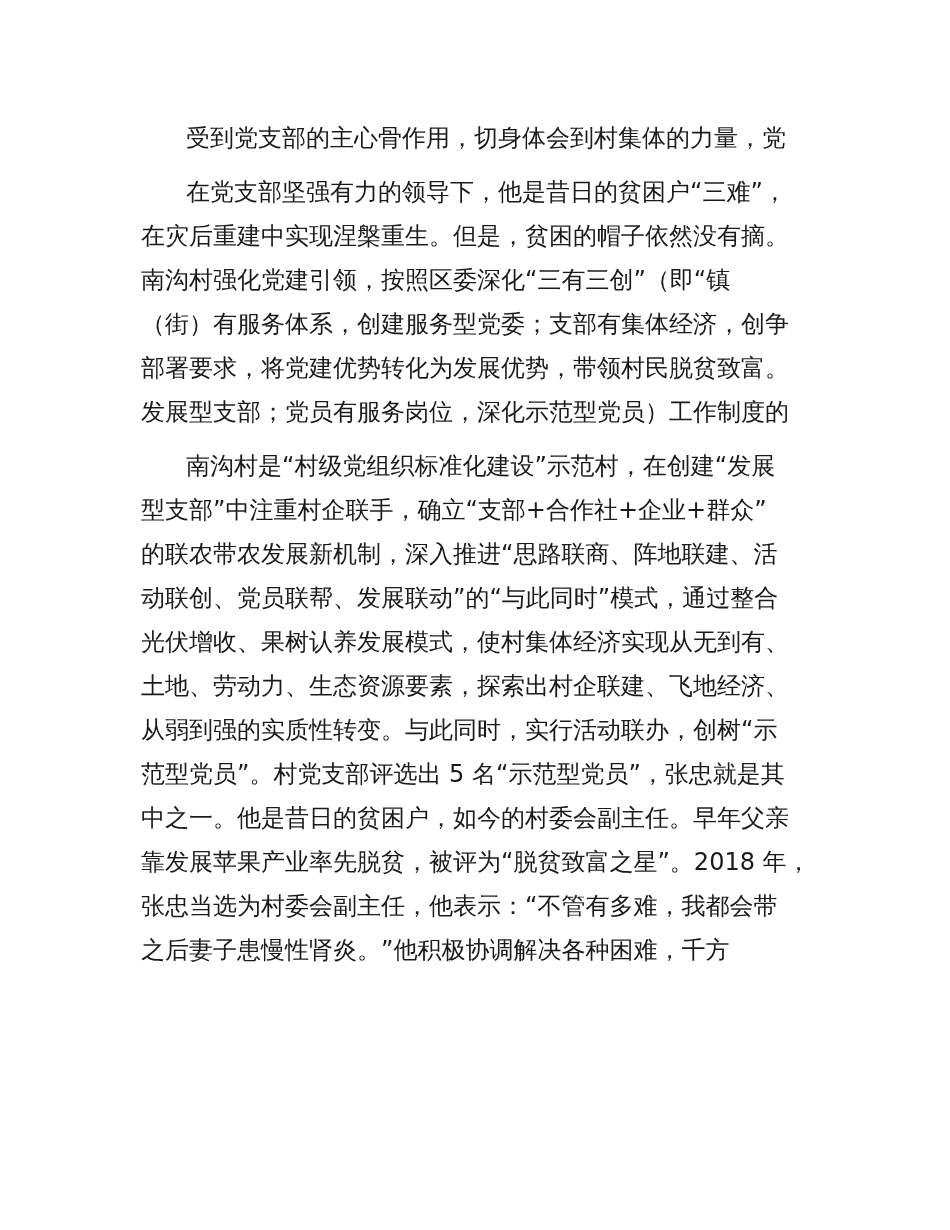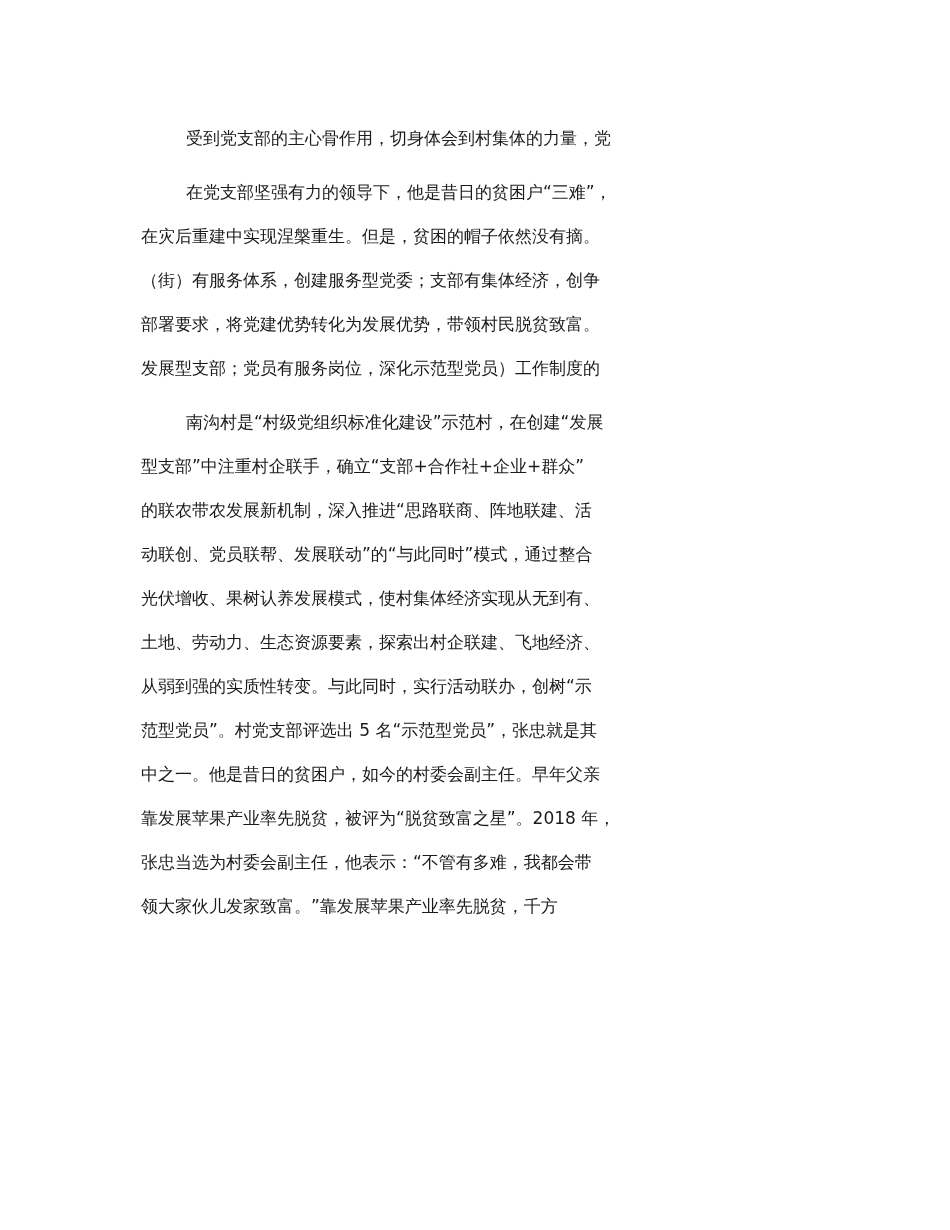--- a/index.html
+++ b/index.html
@@ -1,45 +1,46 @@
 <!DOCTYPE html>
 <html><head>
 <meta charset="utf-8">
 <style>
   html, body { margin: 0; padding: 0; background: #ffffff; }
   body { width: 950px; height: 1230px; position: relative; overflow: hidden; }
   .page {
     position: absolute; left: 141px; top: 116px; width: 680px;
     font-family: "DejaVu Sans", sans-serif;
-    font-size: 17px; line-height: 44px; color: #1a1a1a;
+    font-size: 24px; line-height: 44px; color: #1a1a1a;
   }
   .line { display: block; white-space: nowrap; }
   .line.first { padding-left: 45px; }
 </style>
 </head>
 <body>
 
 <div class="page">
   <div class="para-block" style="margin-bottom:10px">
     <span class="line first">受到党支部的主心骨作用，切身体会到村集体的力量，党</span>
   </div>
   <div class="para-block" style="margin-bottom:10px">
     <span class="line first">在党支部坚强有力的领导下，他是昔日的贫困户“三难”，</span>
     <span class="line">在灾后重建中实现涅槃重生。但是，贫困的帽子依然没有摘。</span>
+    <span class="line">南沟村强化党建引领，按照区委深化“三有三创”（即“镇</span>
     <span class="line">（街）有服务体系，创建服务型党委；支部有集体经济，创争</span>
     <span class="line">部署要求，将党建优势转化为发展优势，带领村民脱贫致富。</span>
     <span class="line">发展型支部；党员有服务岗位，深化示范型党员）工作制度的</span>
   </div>
   <div class="para-block">
     <span class="line first">南沟村是“村级党组织标准化建设”示范村，在创建“发展</span>
     <span class="line">型支部”中注重村企联手，确立“支部+合作社+企业+群众”</span>
     <span class="line">的联农带农发展新机制，深入推进“思路联商、阵地联建、活</span>
     <span class="line">动联创、党员联帮、发展联动”的“与此同时”模式，通过整合</span>
     <span class="line">光伏增收、果树认养发展模式，使村集体经济实现从无到有、</span>
     <span class="line">土地、劳动力、生态资源要素，探索出村企联建、飞地经济、</span>
     <span class="line">从弱到强的实质性转变。与此同时，实行活动联办，创树“示</span>
     <span class="line">范型党员”。村党支部评选出 5 名“示范型党员”，张忠就是其</span>
     <span class="line">中之一。他是昔日的贫困户，如今的村委会副主任。早年父亲</span>
     <span class="line">靠发展苹果产业率先脱贫，被评为“脱贫致富之星”。2018 年，</span>
     <span class="line">张忠当选为村委会副主任，他表示：“不管有多难，我都会带</span>
-    <span class="line">领大家伙儿发家致富。”靠发展苹果产业率先脱贫，千方</span>
+    <span class="line">之后妻子患慢性肾炎。”他积极协调解决各种困难，千方</span>
   </div>
 </div>
 
 </body></html>

